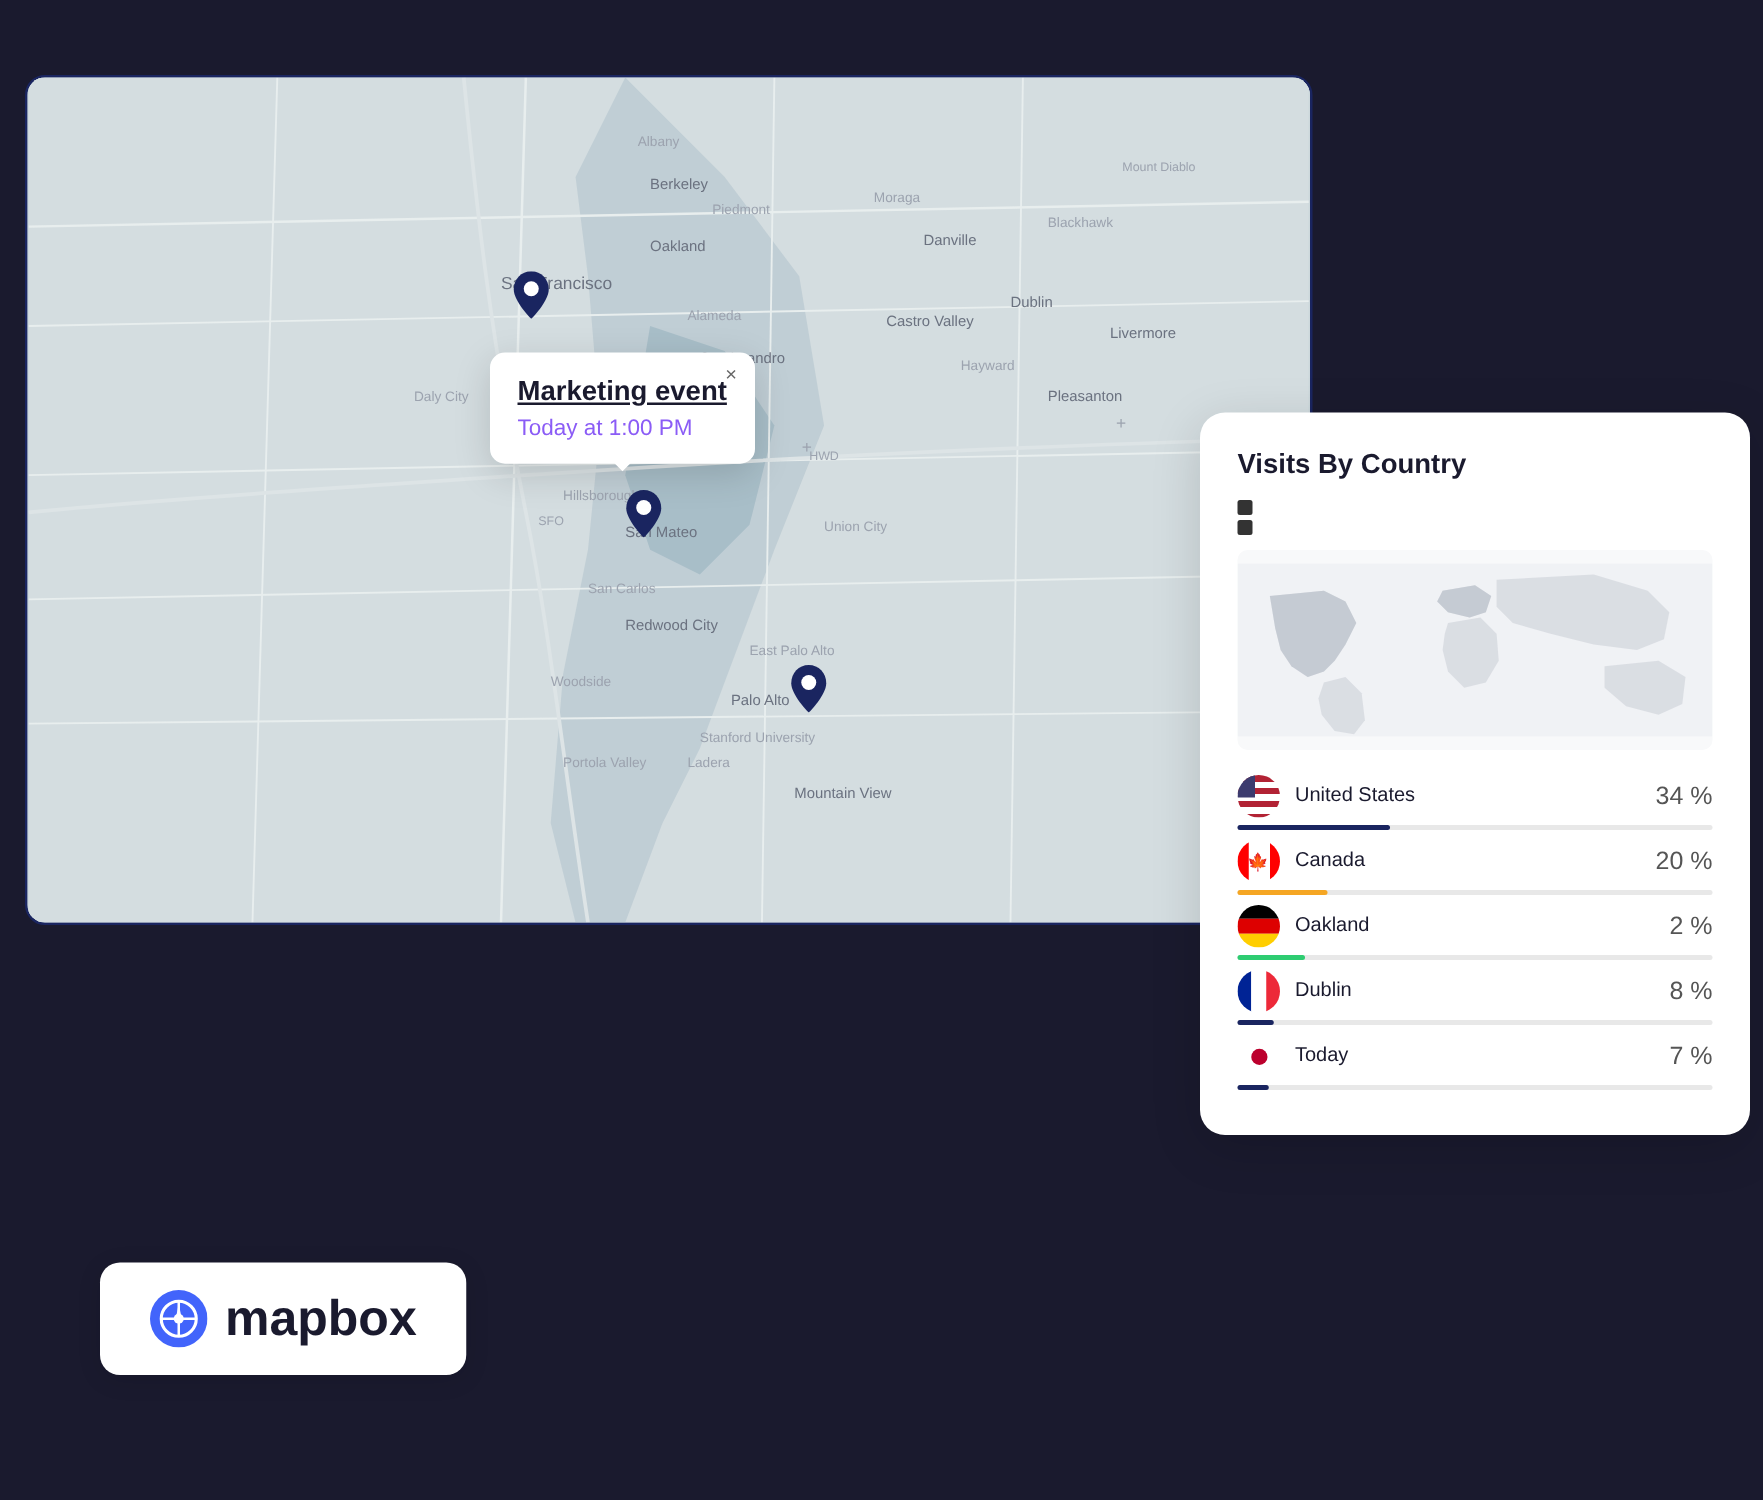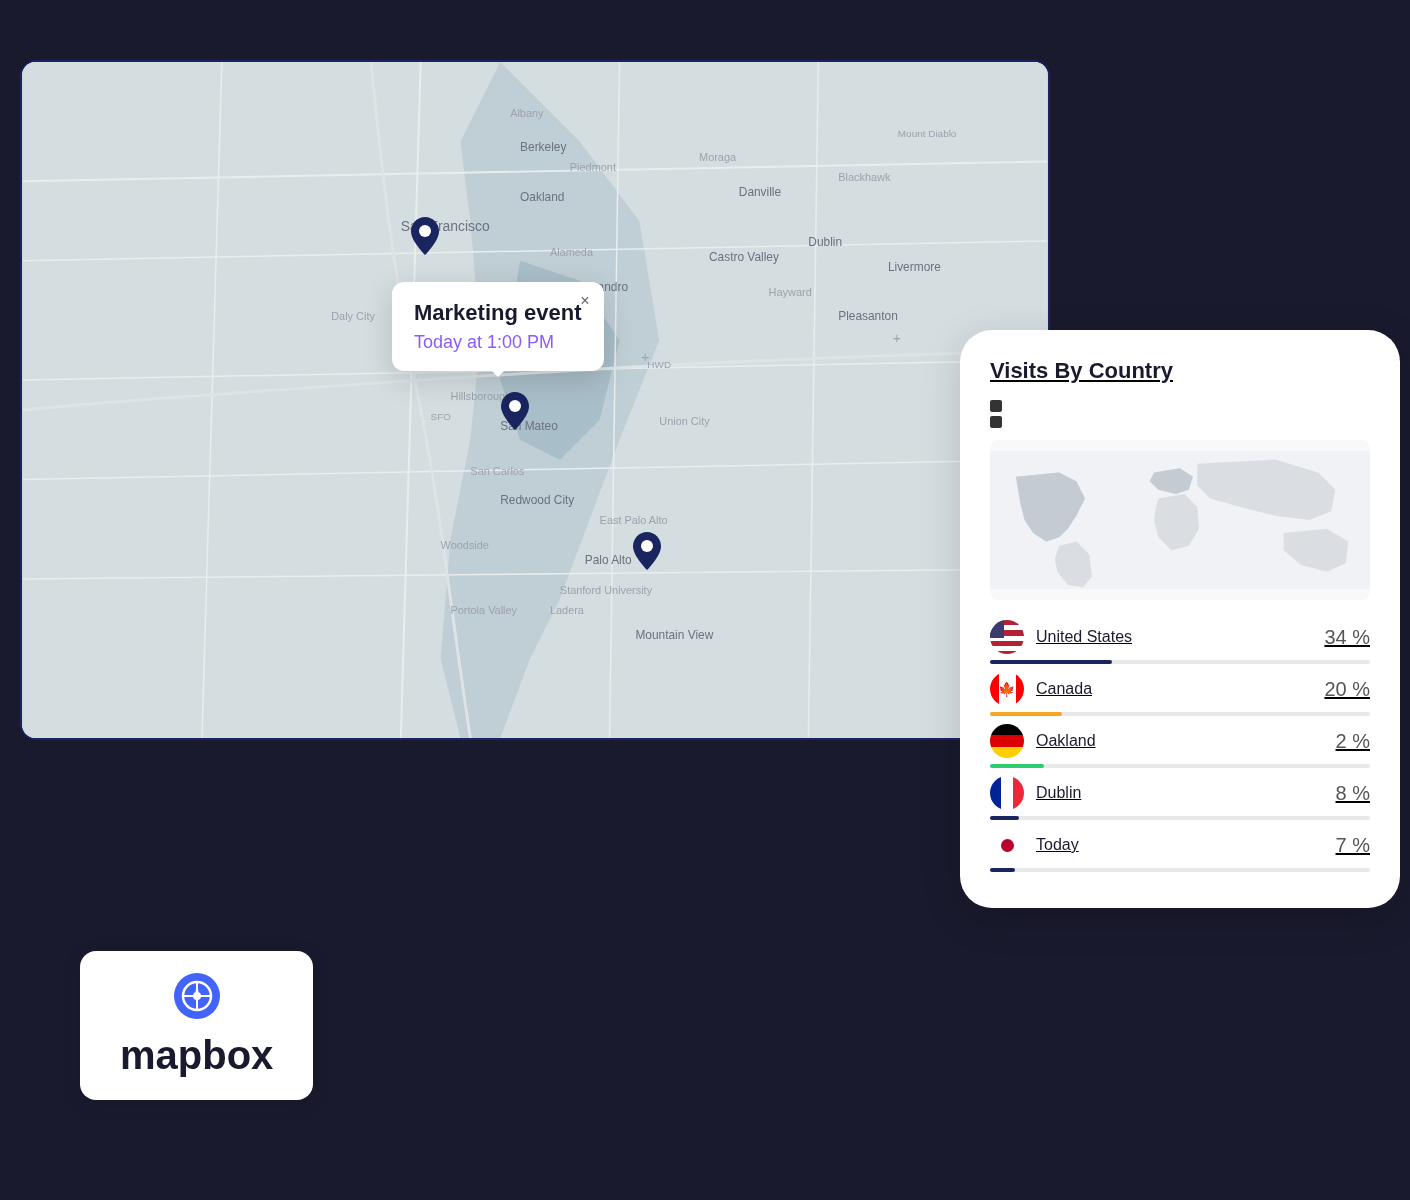--- a/index.html
+++ b/index.html
@@ -68,20 +68,21 @@
       right: 14px;
       color: #666;
       font-size: 16px;
       cursor: pointer;
     }
     .popup-title {
       font-size: 22px;
       font-weight: 600;
       color: #1a1a2e;
       margin-bottom: 6px;
+      text-decoration: underline;
     }
     .popup-time {
       font-size: 18px;
       color: #8b5cf6;
     }
 
     
     .map-pin {
       position: absolute;
       width: 30px;
@@ -91,25 +92,24 @@
     .pin2 { top: 330px; left: 478px; }
     .pin3 { top: 470px; left: 610px; }
 
     
     .analytics-card {
       position: absolute;
       top: 330px;
       right: 10px;
       width: 440px;
       background: white;
-      border-radius: 32px;
+      border-radius: 20px;
       padding: 28px 30px;
       box-shadow: 0 10px 40px rgba(0,0,0,0.15);
       z-index: 20;
-      text-decoration: underline;
     }
 
     .analytics-title {
       font-size: 22px;
       font-weight: 700;
       color: #1a1a2e;
       margin-bottom: 16px;
     }
 
     
@@ -176,21 +176,20 @@
       bottom: 100px;
       left: 80px;
       background: white;
       border-radius: 16px;
       padding: 22px 40px;
       display: flex;
       align-items: center;
       gap: 14px;
       box-shadow: 0 4px 20px rgba(0,0,0,0.1);
       z-index: 20;
-      flex-direction: column;
     }
     .mapbox-icon {
       width: 46px;
       height: 46px;
     }
     .mapbox-text {
       font-size: 40px;
       font-weight: 700;
       color: #1a1a2e;
     }

